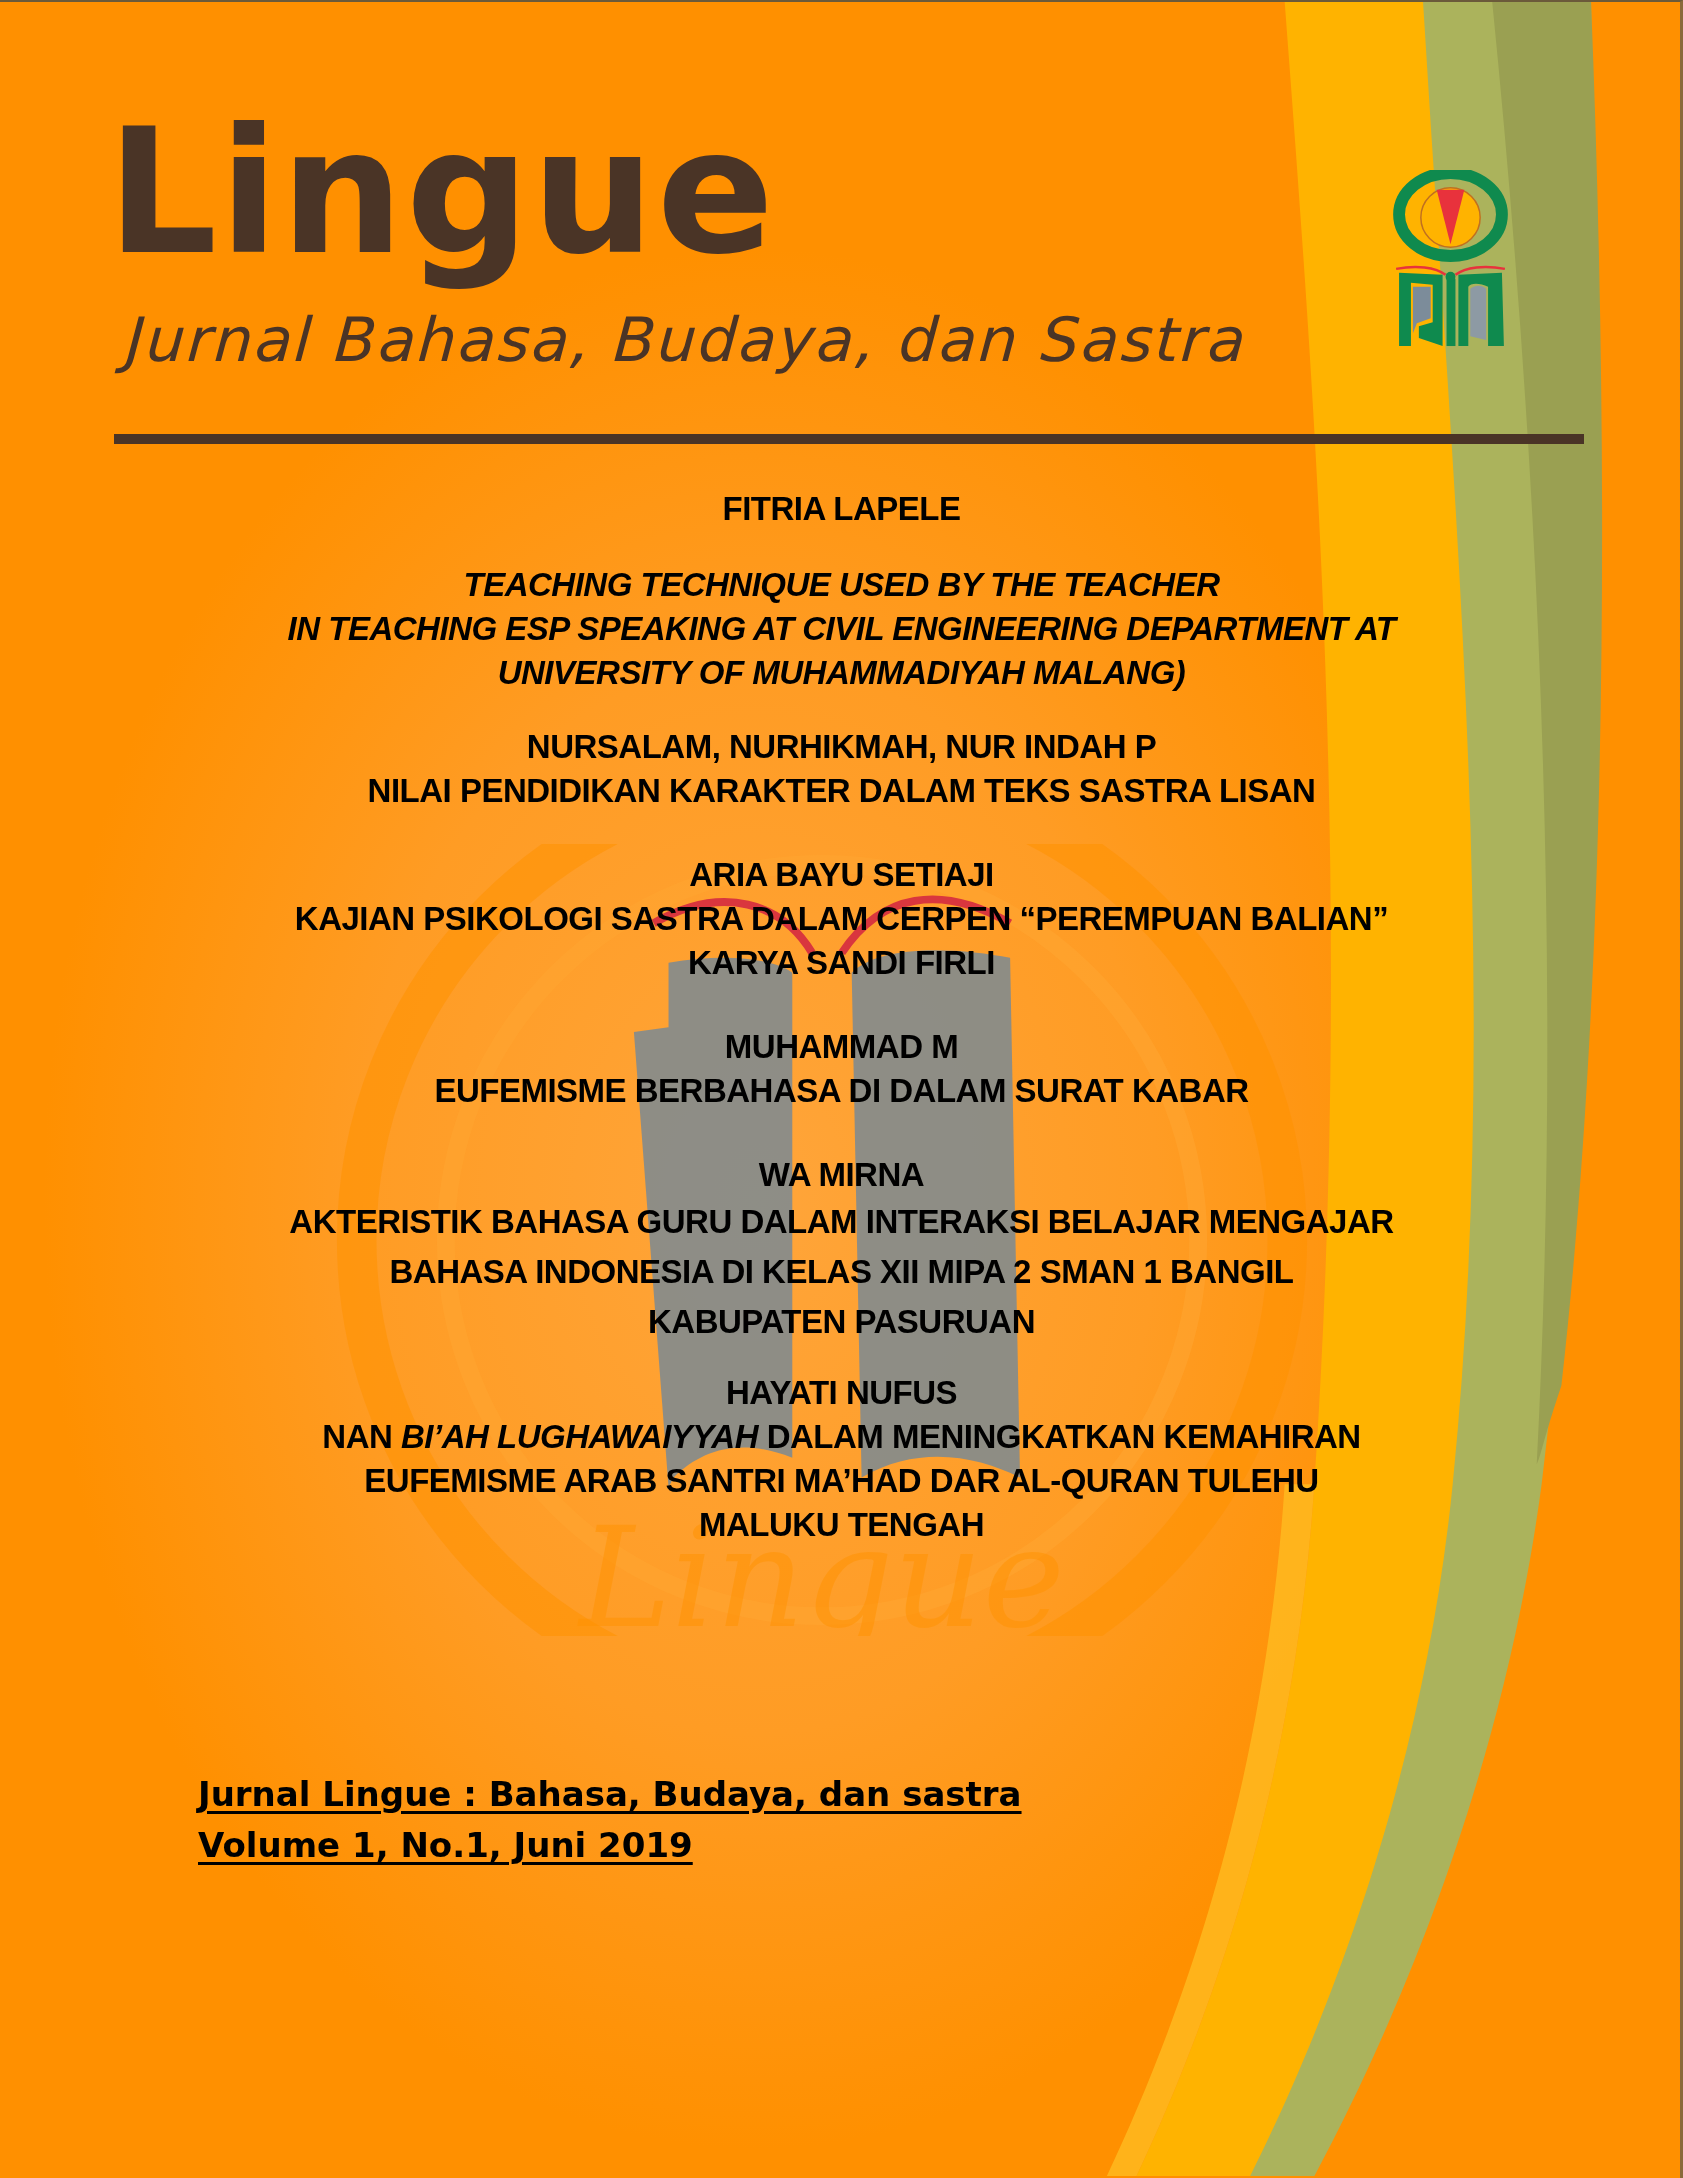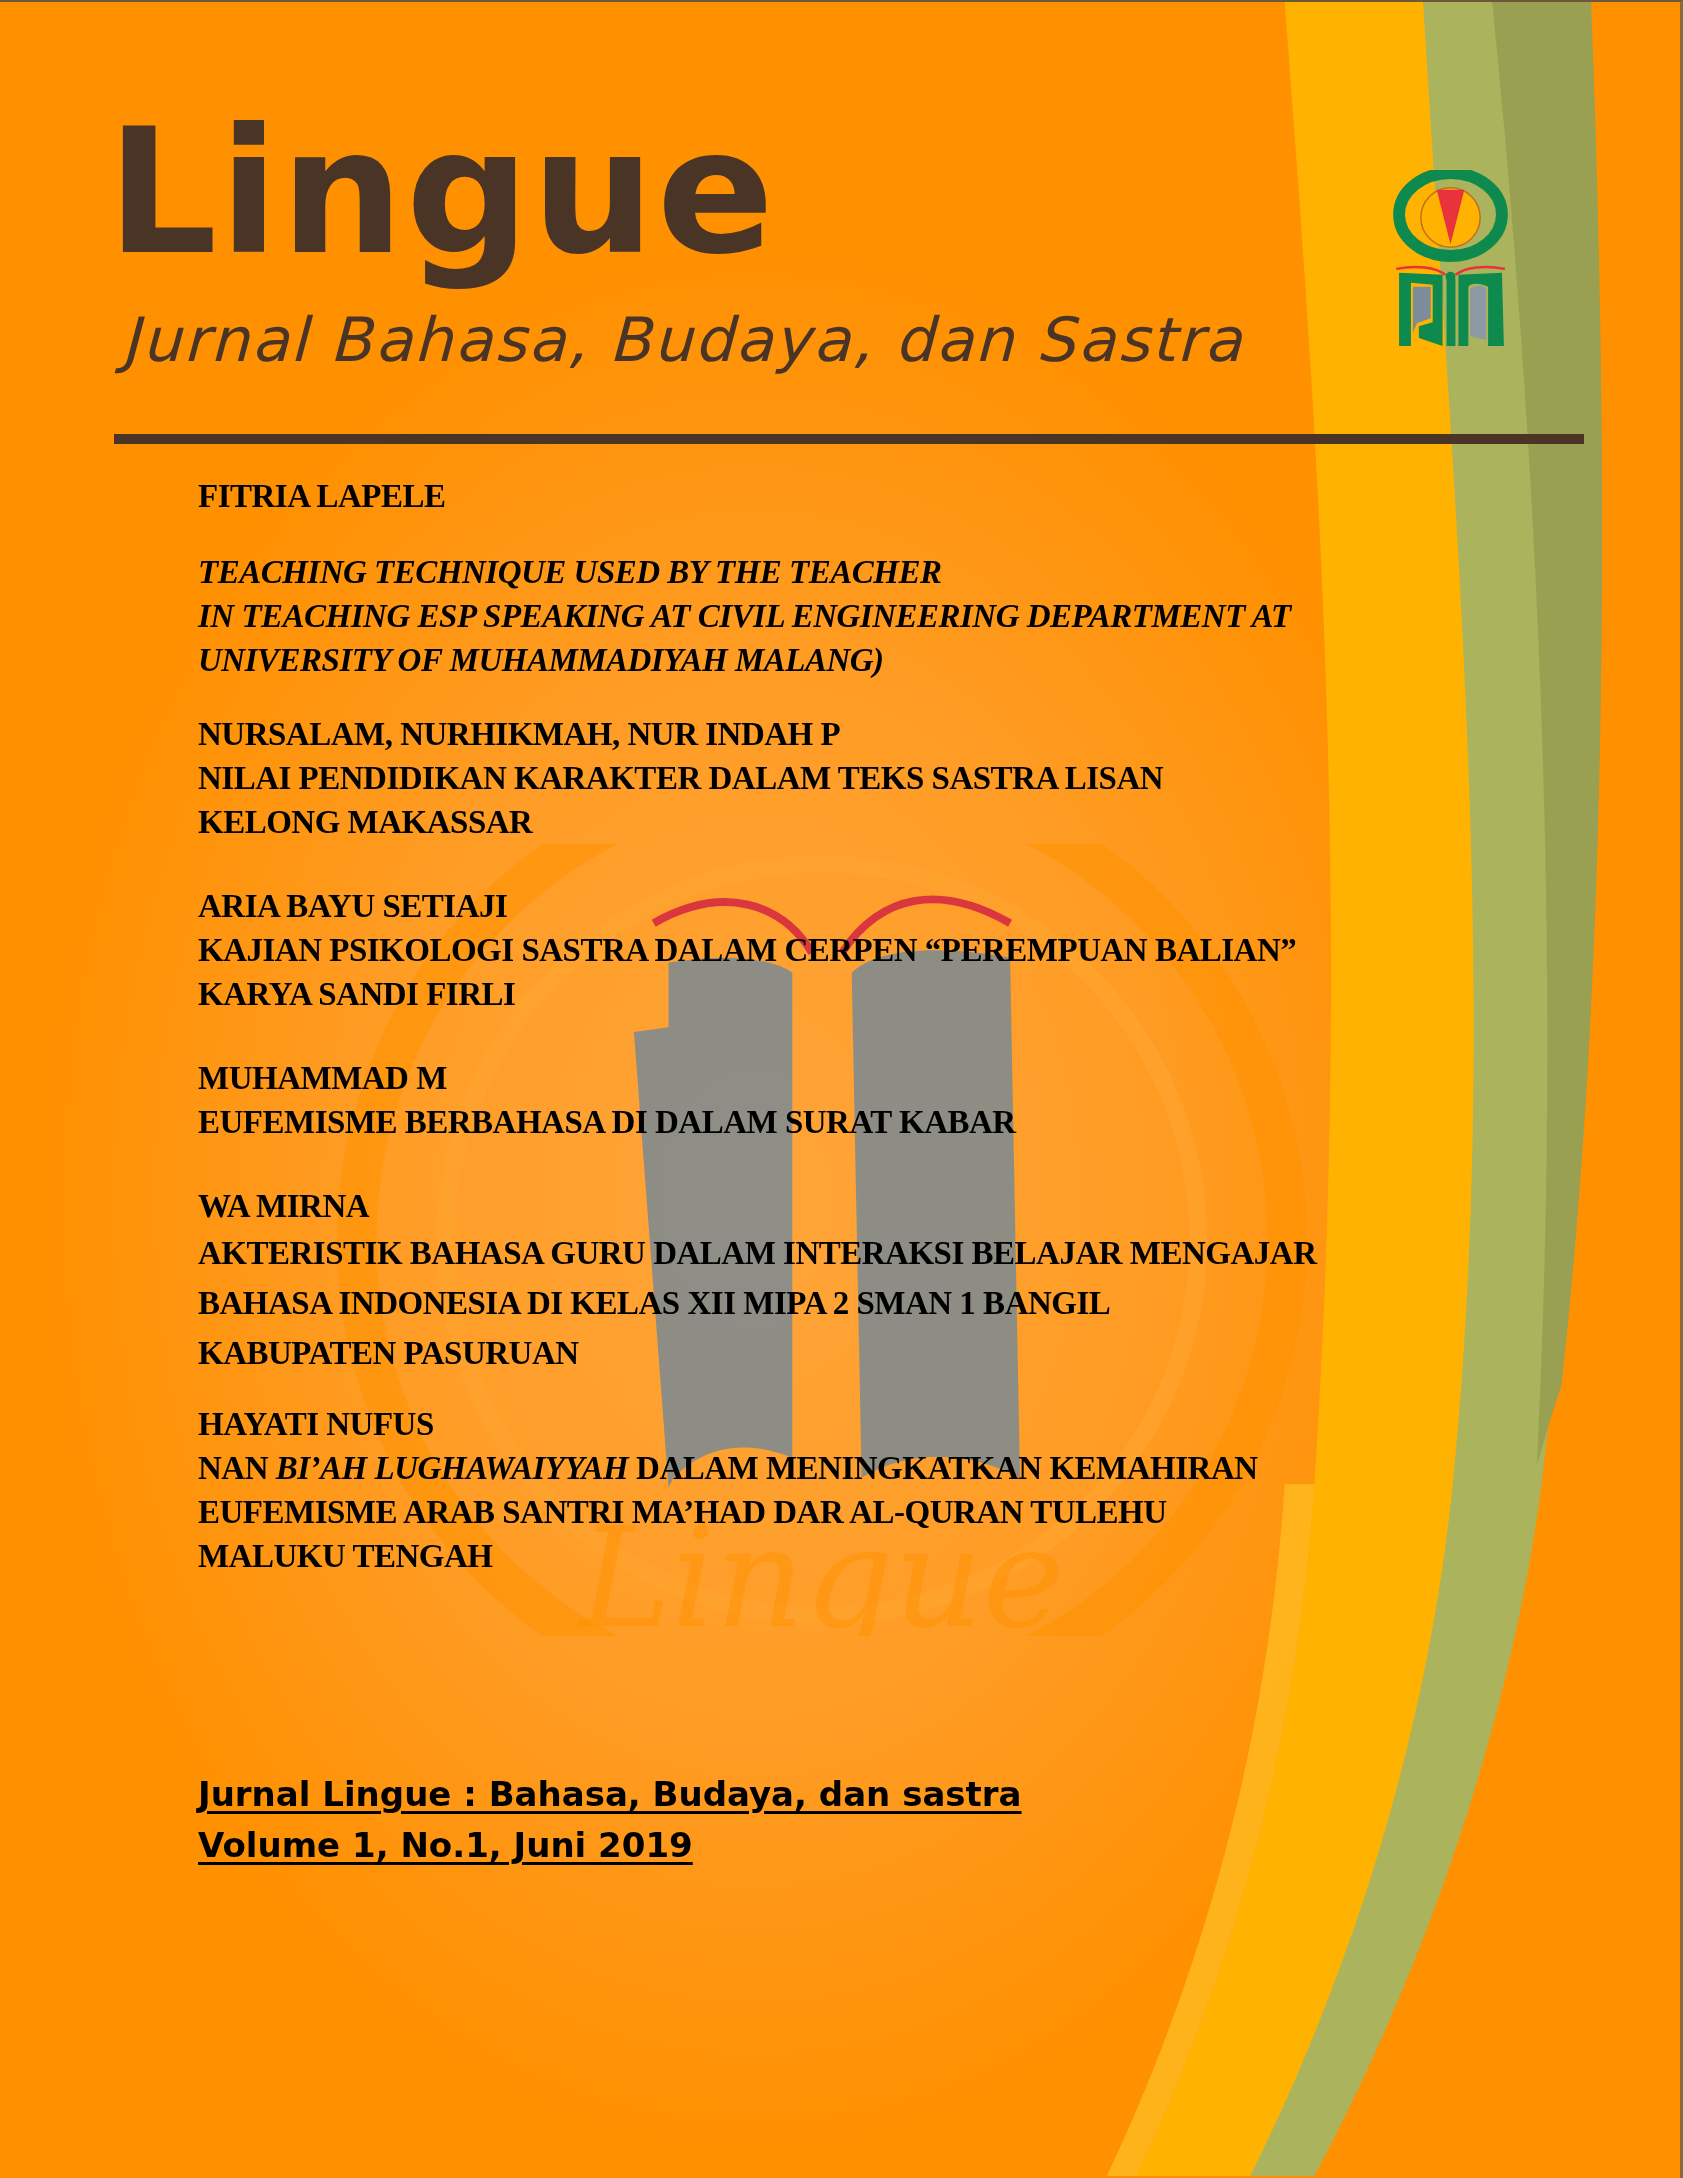--- a/index.html
+++ b/index.html
@@ -32,23 +32,23 @@
     font-size: 61px; color: #4a3426; letter-spacing: 2px;
     line-height: 1; transform: skewX(-4deg);
   }
   .masthead-rule {
     position: absolute; left: 114px; top: 432px; width: 1470px; height: 10px;
     background: #4a3426;
   }
   .emblem { position: absolute; left: 1381px; top: 168px; width: 139px; height: 178px; }
 
   .contents {
-    position: absolute; left: 198px; top: 472px; width: 1287px;
-    color: #000;
-    font-family: Liberation Serif, serif; font-weight: bold;
+    position: absolute; left: 198px; top: 485px; width: 1287px;
+    text-align: center; color: #000;
+    font-family: Liberation Sans, sans-serif; font-weight: bold;
   }
   .entry { margin-bottom: 40px; }
   .entry .author { font-size: 33px; line-height: 44px; letter-spacing: -0.5px; }
   .entry .title { font-size: 33px; line-height: 44px; letter-spacing: -0.5px; }
   .entry .title em { font-style: italic; }
   .entry.italic-title .title { font-style: italic; }
   .entry.spaced .title { line-height: 50px; }
 
   .footer {
     position: absolute; left: 198px; top: 1767px;
@@ -100,21 +100,20 @@
     <div class="entry italic-title" style="margin-bottom:30px;">
       <div class="author" style="margin-bottom:32px;">FITRIA LAPELE</div>
       <div class="title">TEACHING TECHNIQUE USED BY THE TEACHER</div>
       <div class="title">IN TEACHING ESP SPEAKING AT CIVIL ENGINEERING DEPARTMENT AT</div>
       <div class="title">UNIVERSITY OF MUHAMMADIYAH MALANG)</div>
     </div>
 
     <div class="entry">
       <div class="author">NURSALAM, NURHIKMAH, NUR INDAH P</div>
       <div class="title">NILAI PENDIDIKAN KARAKTER DALAM TEKS SASTRA LISAN</div>
-      <div class="title">KELONG MAKASSAR</div>
     </div>
 
     <div class="entry">
       <div class="author">ARIA BAYU SETIAJI</div>
       <div class="title">KAJIAN PSIKOLOGI SASTRA DALAM CERPEN “PEREMPUAN BALIAN”</div>
       <div class="title">KARYA SANDI FIRLI</div>
     </div>
 
     <div class="entry">
       <div class="author">MUHAMMAD M</div>

